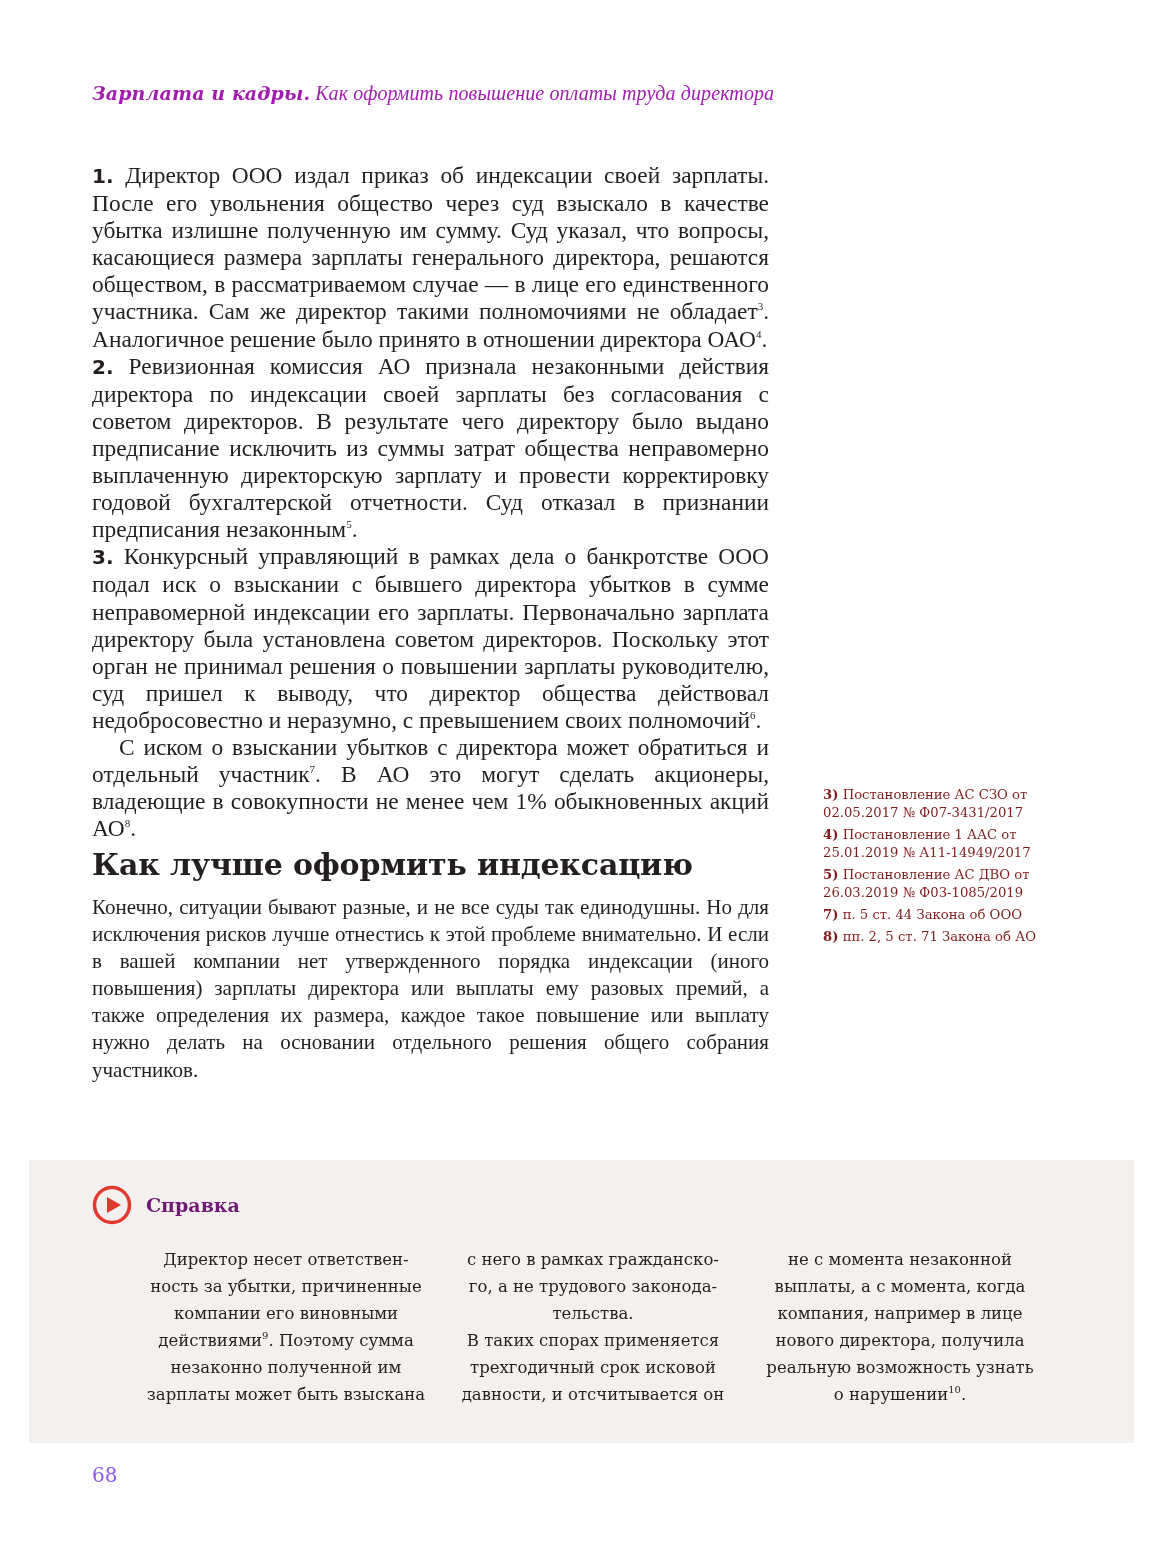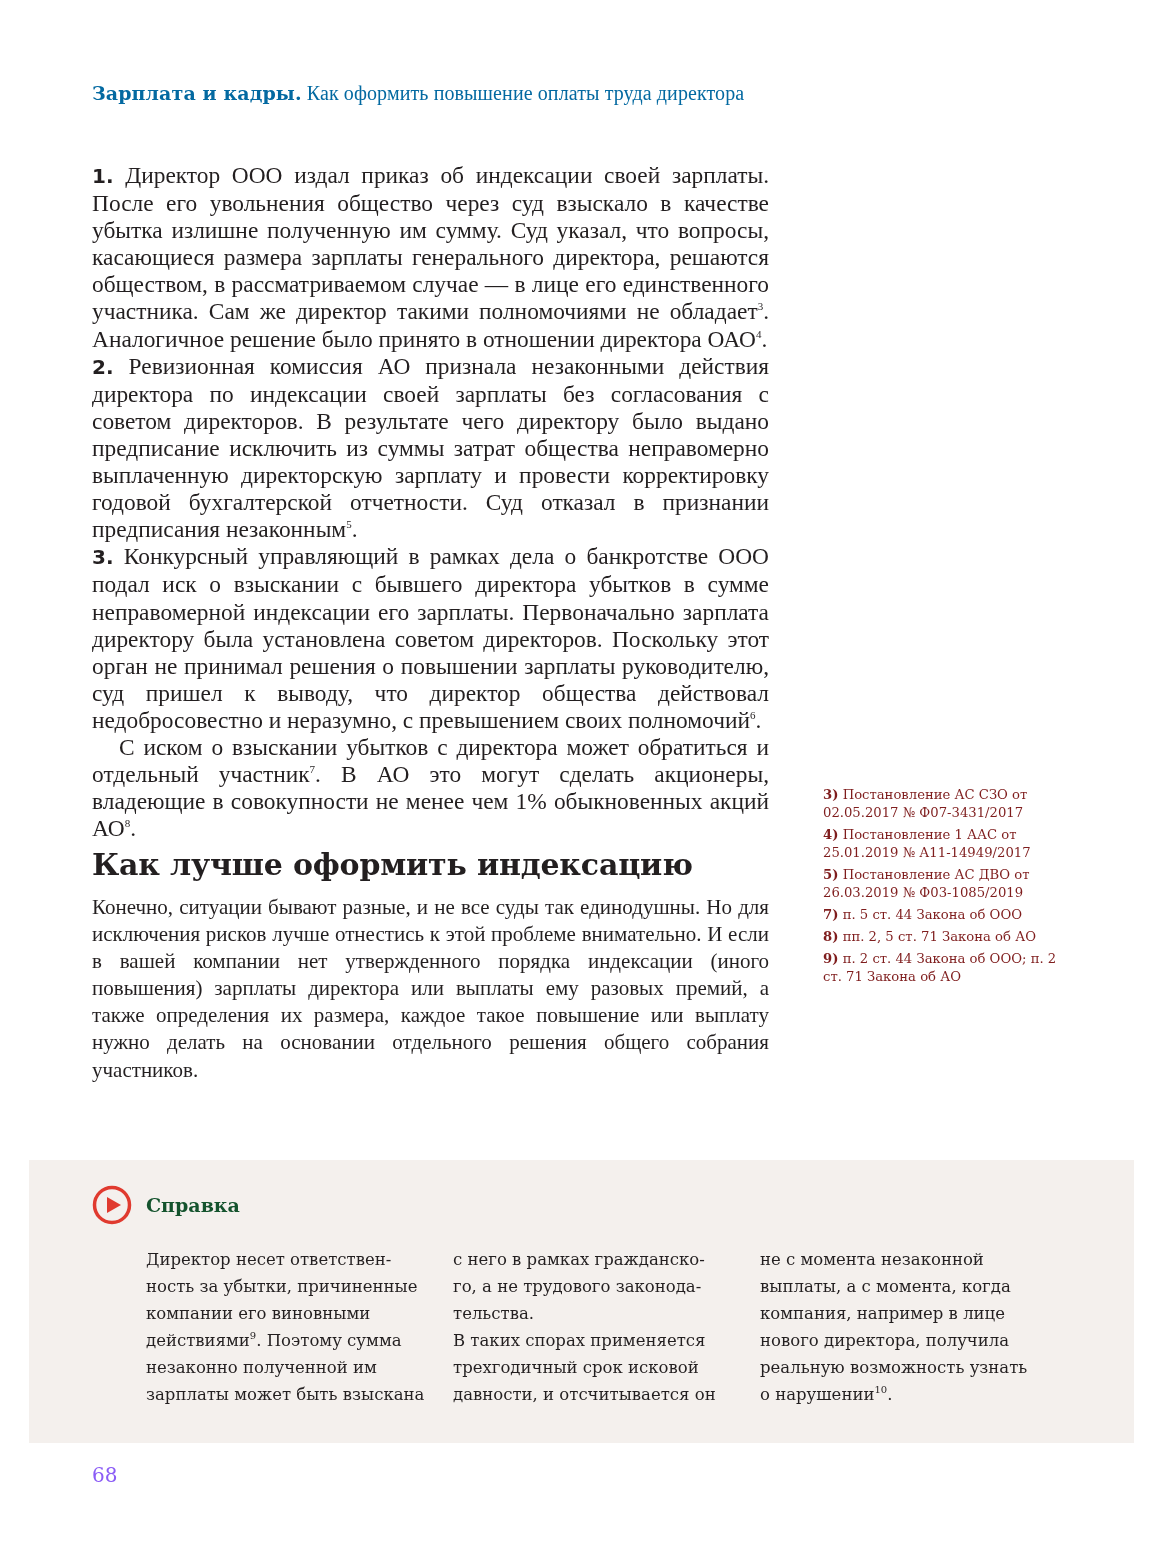--- a/index.html
+++ b/index.html
@@ -1,20 +1,20 @@
 <!DOCTYPE html>
 <html><head>
 <meta charset="utf-8">
 <style>
   html, body { margin: 0; padding: 0; background: #ffffff; }
   body { width: 1163px; height: 1559px; position: relative; overflow: hidden;
          font-family: "DejaVu Serif", "Liberation Serif", serif; color: #231f20; }
 
-  .running-head { position: absolute; left: 92px; top: 82px; font-size: 20px; color: #0369a1;
-                  font-family: "Liberation Serif", serif; letter-spacing: 0.1px; white-space: nowrap; }
+  .running-head { position: absolute; left: 92px; top: 82px; font-size: 20px; color: #a21caf;
+                  font-family: "Liberation Serif", serif; letter-spacing: 0.1px; white-space: nowrap; font-style: italic; }
   .running-head .sect { font-weight: bold; font-family: "DejaVu Serif", serif; font-size: 19px; }
 
   .main-col { position: absolute; left: 92px; top: 162px; width: 677px;
               font-family: "Liberation Serif", serif; font-size: 23.4px; line-height: 27.1px;
               text-align: justify; }
   .main-col p { margin: 0; }
   .main-col .num { font-family: "DejaVu Sans", sans-serif; font-weight: bold; font-size: 20px; }
   .main-col sup { font-size: 11px; vertical-align: 9px; line-height: 0; }
   .main-col .indent { text-indent: 27px; }
 
@@ -30,24 +30,24 @@
   .footnote { margin: 0 0 4px 0; }
   .footnote .fn-num { font-weight: bold; }
 
   .reference-box { position: absolute; left: 29px; top: 1160px; width: 1105px; height: 283px;
                    background: #f4f0ed; }
   .reference-box .zigzag { position: absolute; left: 0; top: -3px; width: 100%; height: 6px;
                    background: radial-gradient(circle at 4px 0, #ffffff 3px, transparent 3.2px) repeat-x;
                    background-size: 8px 6px; }
   .ref-header { position: absolute; left: 63px; top: 25px; display: flex; align-items: center; }
   .play-icon { width: 40px; height: 40px; }
-  .ref-title { margin-left: 14px; font-family: "DejaVu Serif", serif; font-weight: bold; font-size: 19px; color: #14532d; }
+  .ref-title { margin-left: 14px; font-family: "DejaVu Serif", serif; font-weight: bold; font-size: 19px; color: #701a75; }
   .ref-col { position: absolute; top: 86px; width: 280px;
              font-family: "DejaVu Serif", serif; font-size: 16.5px; line-height: 27px; color: #231f20; }
-  .ref-col p { margin: 0; white-space: pre-line; }
+  .ref-col p { margin: 0; white-space: pre-line; text-align: center; }
   .ref-col sup { font-size: 10px; vertical-align: 7px; line-height: 0; }
   .ref-col-1 { left: 117px; }
   .ref-col-2 { left: 424px; }
   .ref-col-3 { left: 731px; }
 
   .page-number { position: absolute; left: 92px; top: 1463px; font-family: "DejaVu Serif", serif;
                  font-size: 20px; color: #8b5cf6; }
 </style>
 </head>
 <body>
@@ -68,21 +68,20 @@
 <div class="section-body">
   <p>Конечно, ситуации бывают разные, и не все суды так единодушны. Но для исключения рисков лучше отнестись к этой проблеме внимательно. И если в вашей компании нет утвержденного порядка индексации (иного повышения) зарплаты директора или выплаты ему разовых премий, а также определения их размера, каждое такое повышение или выплату нужно делать на основании отдельного решения общего собрания участников.</p>
 </div>
 
 <div class="footnotes">
   <div class="footnote"><span class="fn-num">3)</span> <span>Постановление АС СЗО от 02.05.2017 № Ф07-3431/2017</span></div>
   <div class="footnote"><span class="fn-num">4)</span> <span>Постановление 1 ААС от 25.01.2019 № А11-14949/2017</span></div>
   <div class="footnote"><span class="fn-num">5)</span> <span>Постановление АС ДВО от 26.03.2019 № Ф03-1085/2019</span></div>
   <div class="footnote"><span class="fn-num">7)</span> <span>п. 5 ст. 44 Закона об ООО</span></div>
   <div class="footnote"><span class="fn-num">8)</span> <span>пп. 2, 5 ст. 71 Закона об АО</span></div>
-  <div class="footnote"><span class="fn-num">9)</span> <span>п. 2 ст. 44 Закона об ООО; п. 2 ст. 71 Закона об АО</span></div>
 </div>
 
 <div class="reference-box">
   <div class="zigzag"></div>
   <div class="ref-header">
     <svg class="play-icon" viewBox="0 0 40 40">
       <circle cx="20" cy="20" r="17.5" fill="none" stroke="#e03a2f" stroke-width="3.5"></circle>
       <polygon points="15,12 29,20 15,28" fill="#e03a2f"></polygon>
     </svg>
     <span class="ref-title">Справка</span>

